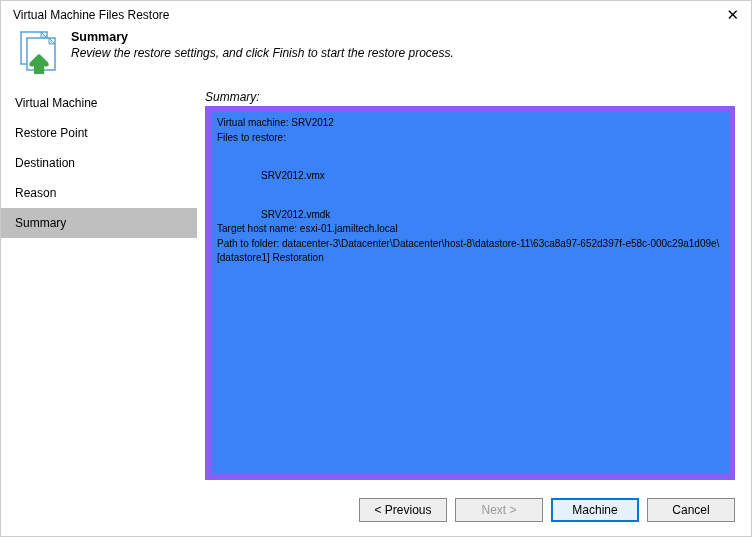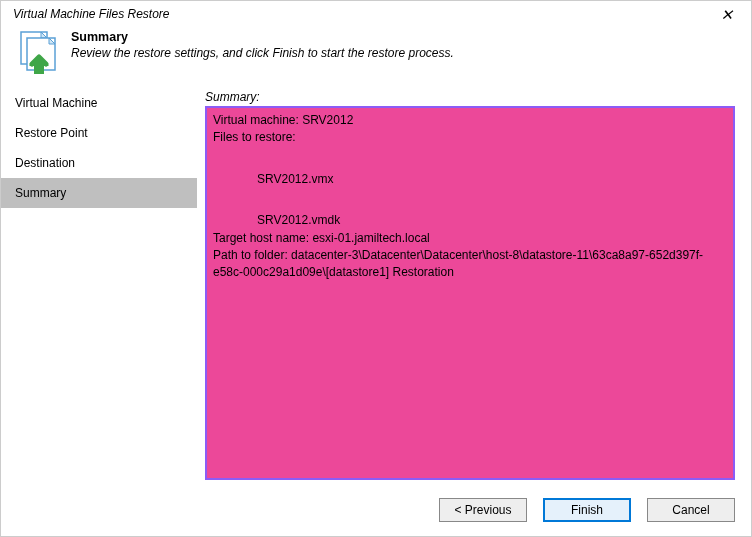--- a/index.html
+++ b/index.html
@@ -10,25 +10,24 @@
     color: #000;
     width: 752px;
     height: 537px;
     overflow: hidden;
     display: flex;
     flex-direction: column;
     border: 1px solid #ccc;
   }
   .titlebar {
     display: flex;
-    align-items: flex-start;
+    align-items: flex-end;
     justify-content: space-between;
-    padding: 6px 12px 4px 12px;
+    padding: 6px 6px 4px 12px;
     font-size: 12px;
-    font-style: italic;
   }
   .titlebar .close {
     font-size: 15px;
     line-height: 1;
     padding: 0 6px;
     cursor: pointer;
   }
   .header {
     display: flex;
     align-items: flex-start;
@@ -60,33 +59,33 @@
   .content {
     flex: 1;
     display: flex;
     flex-direction: column;
     padding: 6px 16px 6px 8px;
     min-height:0;
   }
   .content-label { font-size: 12px; margin-bottom: 2px; font-style: italic; }
   .summary-box {
     flex: 1;
-    border: 2px solid #8b5cf6;
-    background: #ec4899;
+    border: 6px solid #8b5cf6;
+    background: #3b82f6;
     padding: 4px 6px;
-    font-size: 12px;
+    font-size: 10px;
     line-height: 1.45;
     overflow: auto;
     white-space: normal;
   }
   .summary-box .indent { padding-left: 44px; margin-top: 24px; }
   .footer {
     display: flex;
     justify-content: flex-end;
-    gap: 16px;
+    gap: 8px;
     padding: 12px 16px 14px 16px;
   }
   .btn {
     min-width: 88px;
     height: 24px;
     font-family: inherit;
     font-size: 12px;
     border: 1px solid #888;
     background: #eee;
     cursor: pointer;
@@ -130,35 +129,39 @@
   <div class="sidebar">
     <div class="sidebar-item">
       <span>Virtual Machine</span>
     </div>
     <div class="sidebar-item">
       <span>Restore Point</span>
     </div>
     <div class="sidebar-item">
       <span>Destination</span>
     </div>
+    <div class="sidebar-item">
+      <span>Reason</span>
+    </div>
     <div class="sidebar-item selected">
       <span>Summary</span>
     </div>
   </div>
 
   <div class="content">
     <div class="content-label">Summary:</div>
     <div class="summary-box">
       <div>Virtual machine: SRV2012</div>
       <div>Files to restore:</div>
       <div class="indent">SRV2012.vmx</div>
       <div class="indent">SRV2012.vmdk</div>
       <div>Target host name: esxi-01.jamiltech.local</div>
       <div>Path to folder: datacenter-3\Datacenter\Datacenter\host-8\datastore-11\63ca8a97-652d397f-e58c-000c29a1d09e\[datastore1] Restoration</div>
     </div>
   </div>
 </div>
 
 <div class="footer">
   <button class="btn">&lt; Previous</button>
-  <button class="btn primary">Finish</button>
+  <button class="btn" disabled="">Next &gt;</button>
+  <button class="btn primary">Machine</button>
   <button class="btn">Cancel</button>
 </div>
 
 </body></html>

